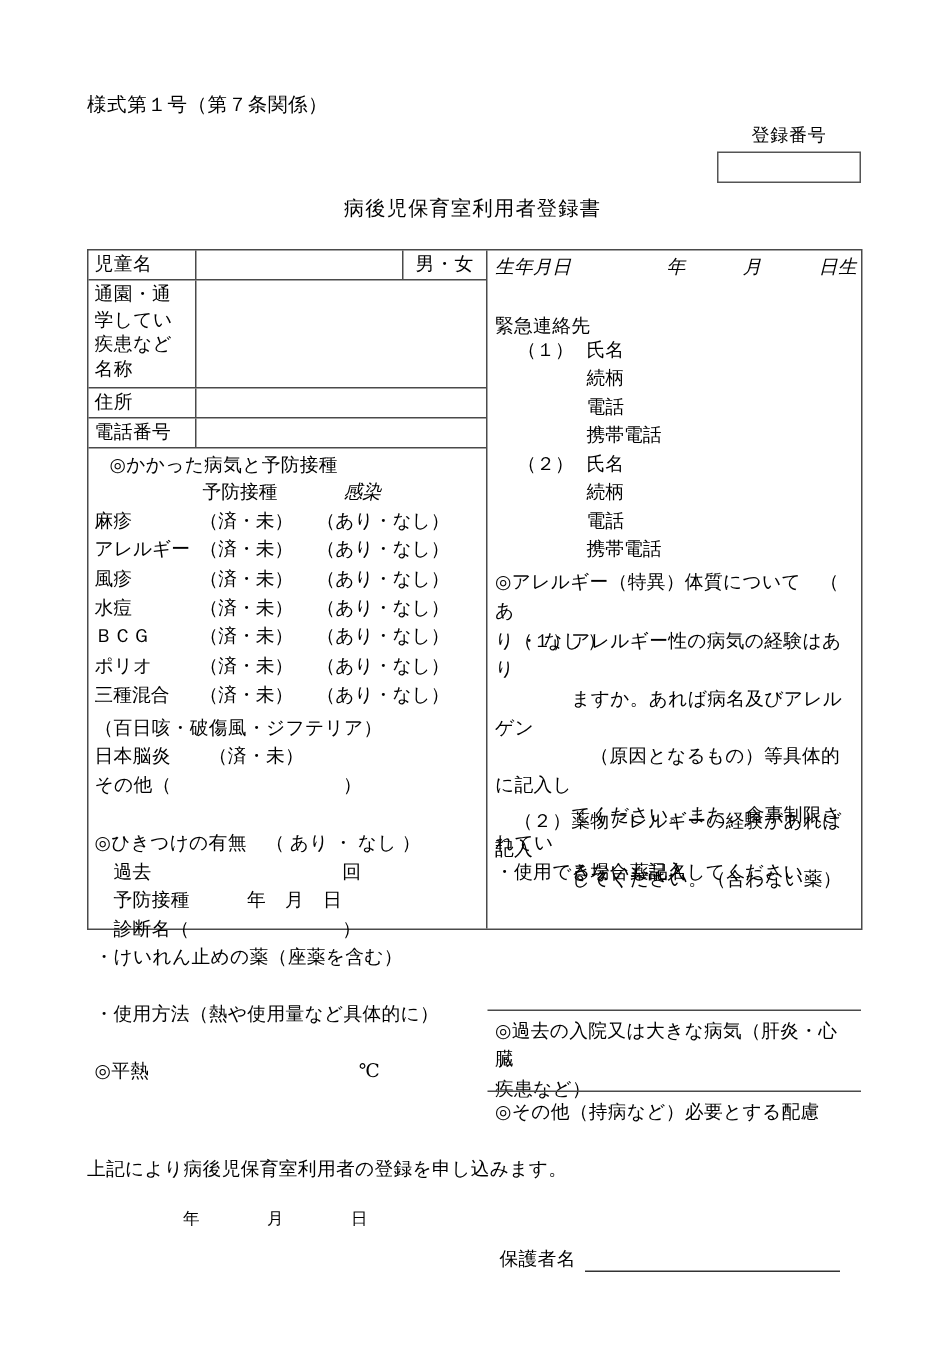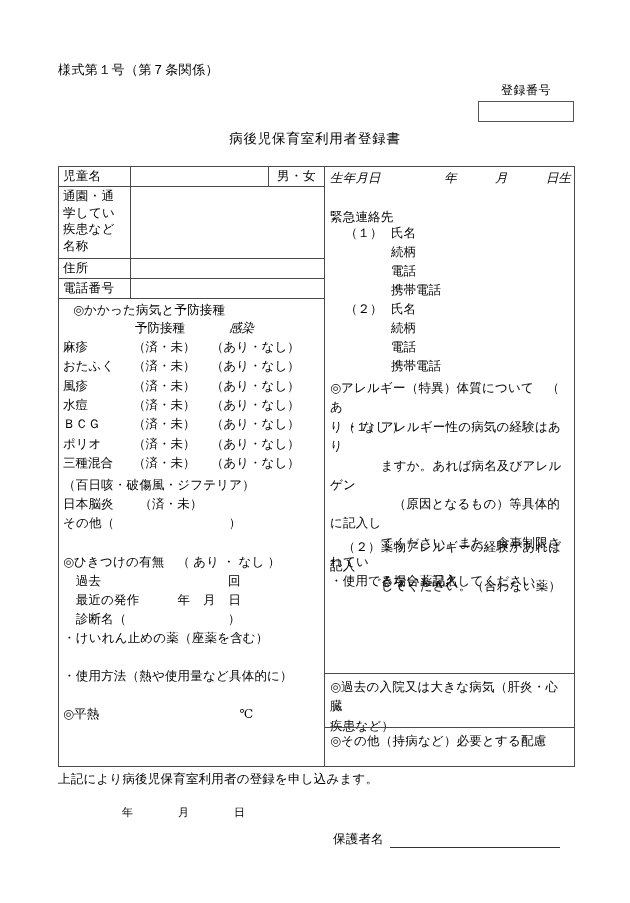--- a/index.html
+++ b/index.html
@@ -61,21 +61,21 @@
     font-size: 13.5px;
     letter-spacing: 0.8px;
   }
 
   
   .form-table {
     position: absolute;
     left: 58px;
     top: 166px;
     width: 517px;
-    height: 601px;
+    height: 454px;
     border: 1px solid #4a4a4a;
   }
 
   .col-left {
     position: absolute;
     left: 0;
     top: 0;
     width: 266px;
     height: 100%;
     border-right: 1px solid #4a4a4a;
@@ -249,21 +249,21 @@
         <div style="position:absolute; left:76px; top:21px; font-size:12.5px;">予防接種</div>
         <div style="position:absolute; left:170px; top:21px; font-size:12.5px;font-style:italic;">感染</div>
 
         <div id="disease-rows" style="position:absolute; left:0; top:40px; width:100%;">
             <div style="position: absolute; left: 0px; top: 0px; width: 100%; height: 19.3px; font-size: 12.5px;">
               <span style="position: absolute; left: 4px; top: 0px; white-space: pre;">麻疹</span>
               <span style="position: absolute; left: 74px; top: 0px; white-space: pre;">（済・未）</span>
               <span style="position: absolute; left: 152px; top: 0px; white-space: pre;">（あり・なし）</span>
             </div>
             <div style="position: absolute; left: 0px; top: 19.3px; width: 100%; height: 19.3px; font-size: 12.5px;">
-              <span style="position: absolute; left: 4px; top: 0px; white-space: pre;">おたふく</span>
+              <span style="position: absolute; left: 4px; top: 0px; white-space: pre;">アレルギー</span>
               <span style="position: absolute; left: 74px; top: 0px; white-space: pre;">（済・未）</span>
               <span style="position: absolute; left: 152px; top: 0px; white-space: pre;">（あり・なし）</span>
             </div>
             <div style="position: absolute; left: 0px; top: 38.6px; width: 100%; height: 19.3px; font-size: 12.5px;">
               <span style="position: absolute; left: 4px; top: 0px; white-space: pre;">風疹</span>
               <span style="position: absolute; left: 74px; top: 0px; white-space: pre;">（済・未）</span>
               <span style="position: absolute; left: 152px; top: 0px; white-space: pre;">（あり・なし）</span>
             </div>
             <div style="position: absolute; left: 0px; top: 57.9px; width: 100%; height: 19.3px; font-size: 12.5px;">
               <span style="position: absolute; left: 4px; top: 0px; white-space: pre;">水痘</span>
@@ -286,21 +286,21 @@
               <span style="position: absolute; left: 152px; top: 0px; white-space: pre;">（あり・なし）</span>
             </div>
           </div>
 
         <div class="lbody" style="top:175px;">（百日咳・破傷風・ジフテリア）</div>
         <div class="lbody" style="top:194px;">日本脳炎　　（済・未）</div>
         <div class="lbody" style="top:213px;">その他（　　　　　　　　　）</div>
 
         <div class="lbody" style="top:252px;">◎ひきつけの有無　（ あり ・ なし ）</div>
         <div class="lbody" style="top:271px;">　過去　　　　　　　　　　回</div>
-        <div class="lbody" style="top:290px;">　最近の発作　　　年　月　日</div>
+        <div class="lbody" style="top:290px;">　予防接種　　　年　月　日</div>
         <div class="lbody" style="top:309px;">　診断名（　　　　　　　　）</div>
         <div class="lbody" style="top:328px;">・けいれん止めの薬（座薬を含む）</div>
         <div class="lbody" style="top:366px;">・使用方法（熱や使用量など具体的に）</div>
         <div class="lbody" style="top:404px;">◎平熱　　　　　　　　　　　℃</div>
       </div>
     </div>
 
     <div class="col-right">
 
       <div class="rblock rb-line" style="top:0;font-style:italic;">生年月日　　　　　年　　　月　　　日生</div>

